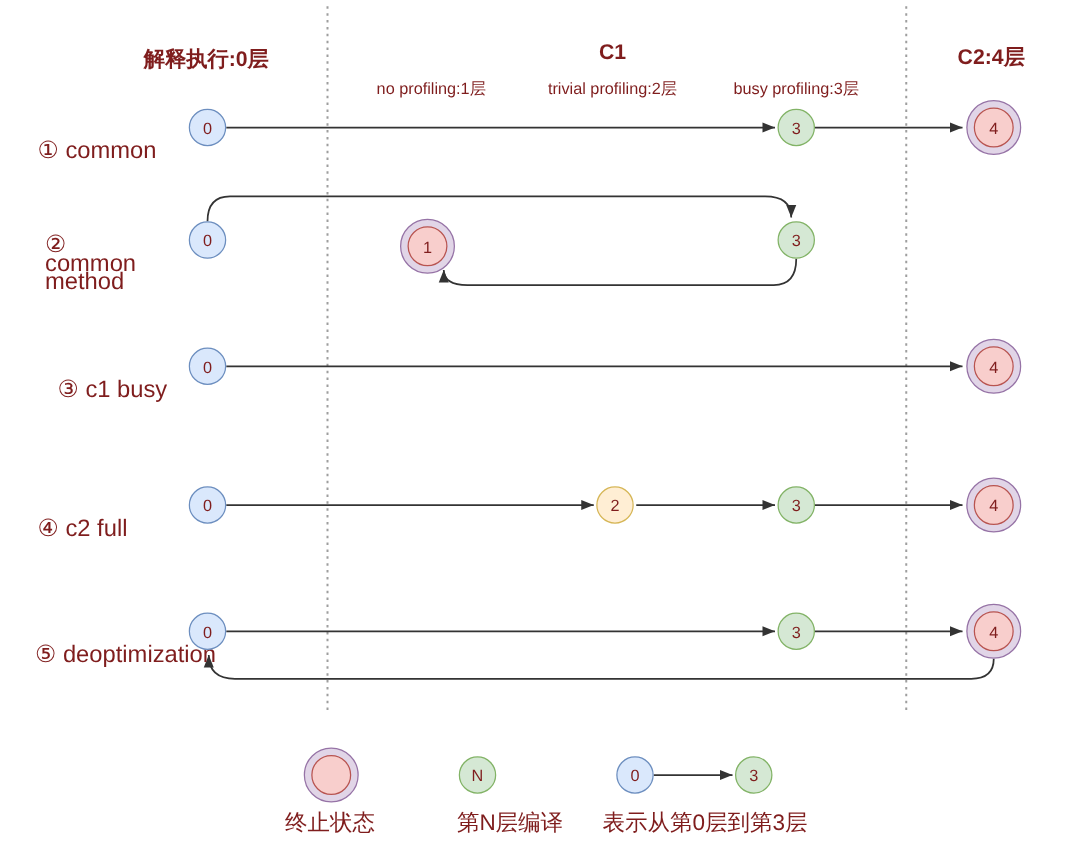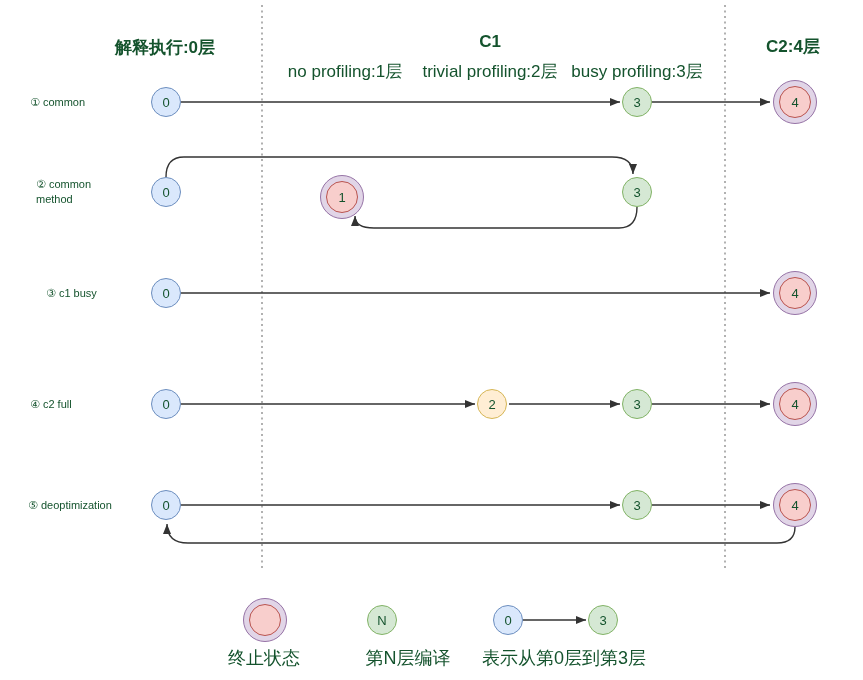--- a/index.html
+++ b/index.html
@@ -1,31 +1,31 @@
 <!DOCTYPE html>
 <html><head>
 <meta charset="utf-8">
 <style>
   html,body{margin:0;padding:0;background:#fff;}
   .canvas{
     position:relative;width:863px;height:680px;background:#ffffff;overflow:hidden;
-    font-family:"Liberation Sans","DejaVu Sans",sans-serif;color:#14532d;
+    font-family:"Liberation Sans","DejaVu Sans",sans-serif;color:#7f1d1d;
   }
   .canvas svg{position:absolute;left:0;top:0;}
   .hdr{
     position:absolute;transform:translate(-50%,-50%);
     font-size:17px;font-weight:700;white-space:nowrap;
   }
   .subhdr{
     position:absolute;transform:translate(-50%,-50%);
-    font-size:17px;white-space:nowrap;
+    font-size:13px;white-space:nowrap;
   }
   .row-label{
     position:absolute;transform:translateY(-50%);
-    font-size:11px;line-height:15px;
+    font-size:19px;line-height:15px;margin-top:19px;
   }
   .node{
     position:absolute;width:30px;height:30px;border-radius:50%;
     display:flex;align-items:center;justify-content:center;
     font-size:13px;box-sizing:border-box;
   }
   .node.blue{background:#dae8fc;border:1px solid #6c8ebf;}
   .node.green{background:#d5e8d4;border:1px solid #82b366;}
   .node.yellow{background:#ffeed4;border:1px solid #d6b656;}
   .terminal{

